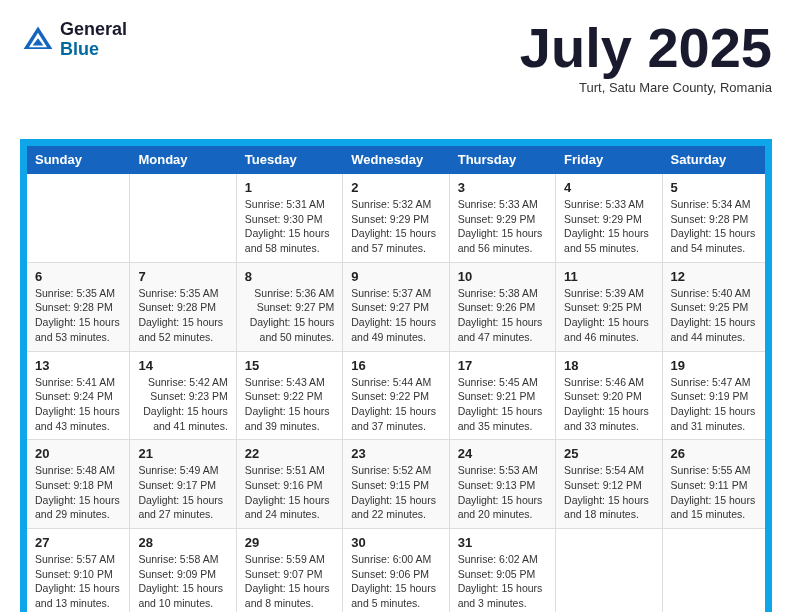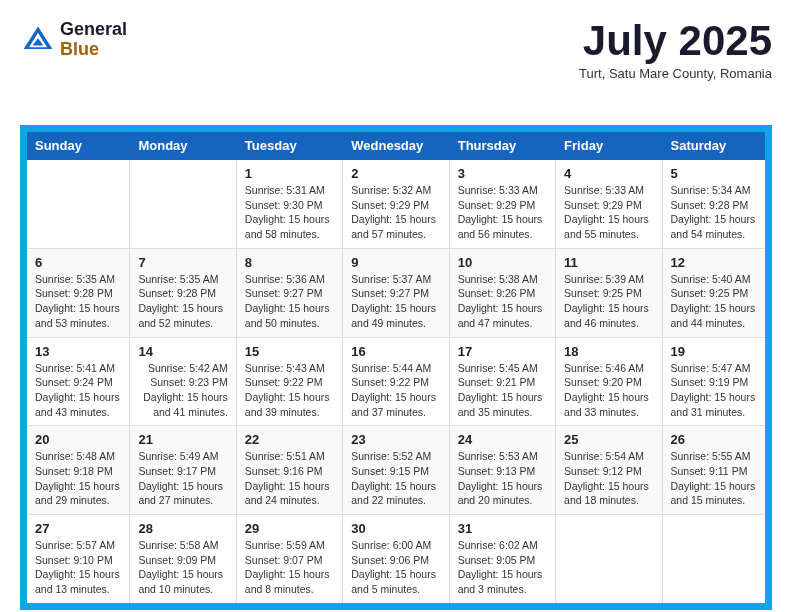--- a/index.html
+++ b/index.html
@@ -27,32 +27,32 @@
     }
     .logo-general {
       font-size: 18px;
       font-weight: bold;
       color: #1a1a2e;
       text-align: center;
     }
     .logo-blue {
       font-size: 18px;
       font-weight: bold;
-      color: #a16207;
+      color: #0369a1;
     }
     .logo-icon {
       width: 36px;
       height: 36px;
       margin-right: 4px;
     }
     .title-block {
       text-align: right;
     }
     .month-year {
-      font-size: 42px;
+      font-size: 56px;
       font-weight: bold;
       color: #1a1a2e;
       line-height: 1;
     }
     .location {
       font-size: 13px;
       color: #333;
       margin-top: 4px;
     }
     .calendar {
@@ -176,21 +176,21 @@
 Daylight: 15 hours and 53 minutes.</div>
         </td>
         <td>
           <span class="day-number">7</span>
           <div class="day-info" style="white-space: pre-line;">Sunrise: 5:35 AM
 Sunset: 9:28 PM
 Daylight: 15 hours and 52 minutes.</div>
         </td>
         <td>
           <span class="day-number">8</span>
-          <div class="day-info" style="white-space: pre-line;">Sunrise: 5:36 AM
+          <div class="day-info" style="white-space: pre-line; text-align: right;">Sunrise: 5:36 AM
 Sunset: 9:27 PM
 Daylight: 15 hours and 50 minutes.</div>
         </td>
         <td>
           <span class="day-number">9</span>
           <div class="day-info" style="white-space: pre-line;">Sunrise: 5:37 AM
 Sunset: 9:27 PM
 Daylight: 15 hours and 49 minutes.</div>
         </td>
         <td>

